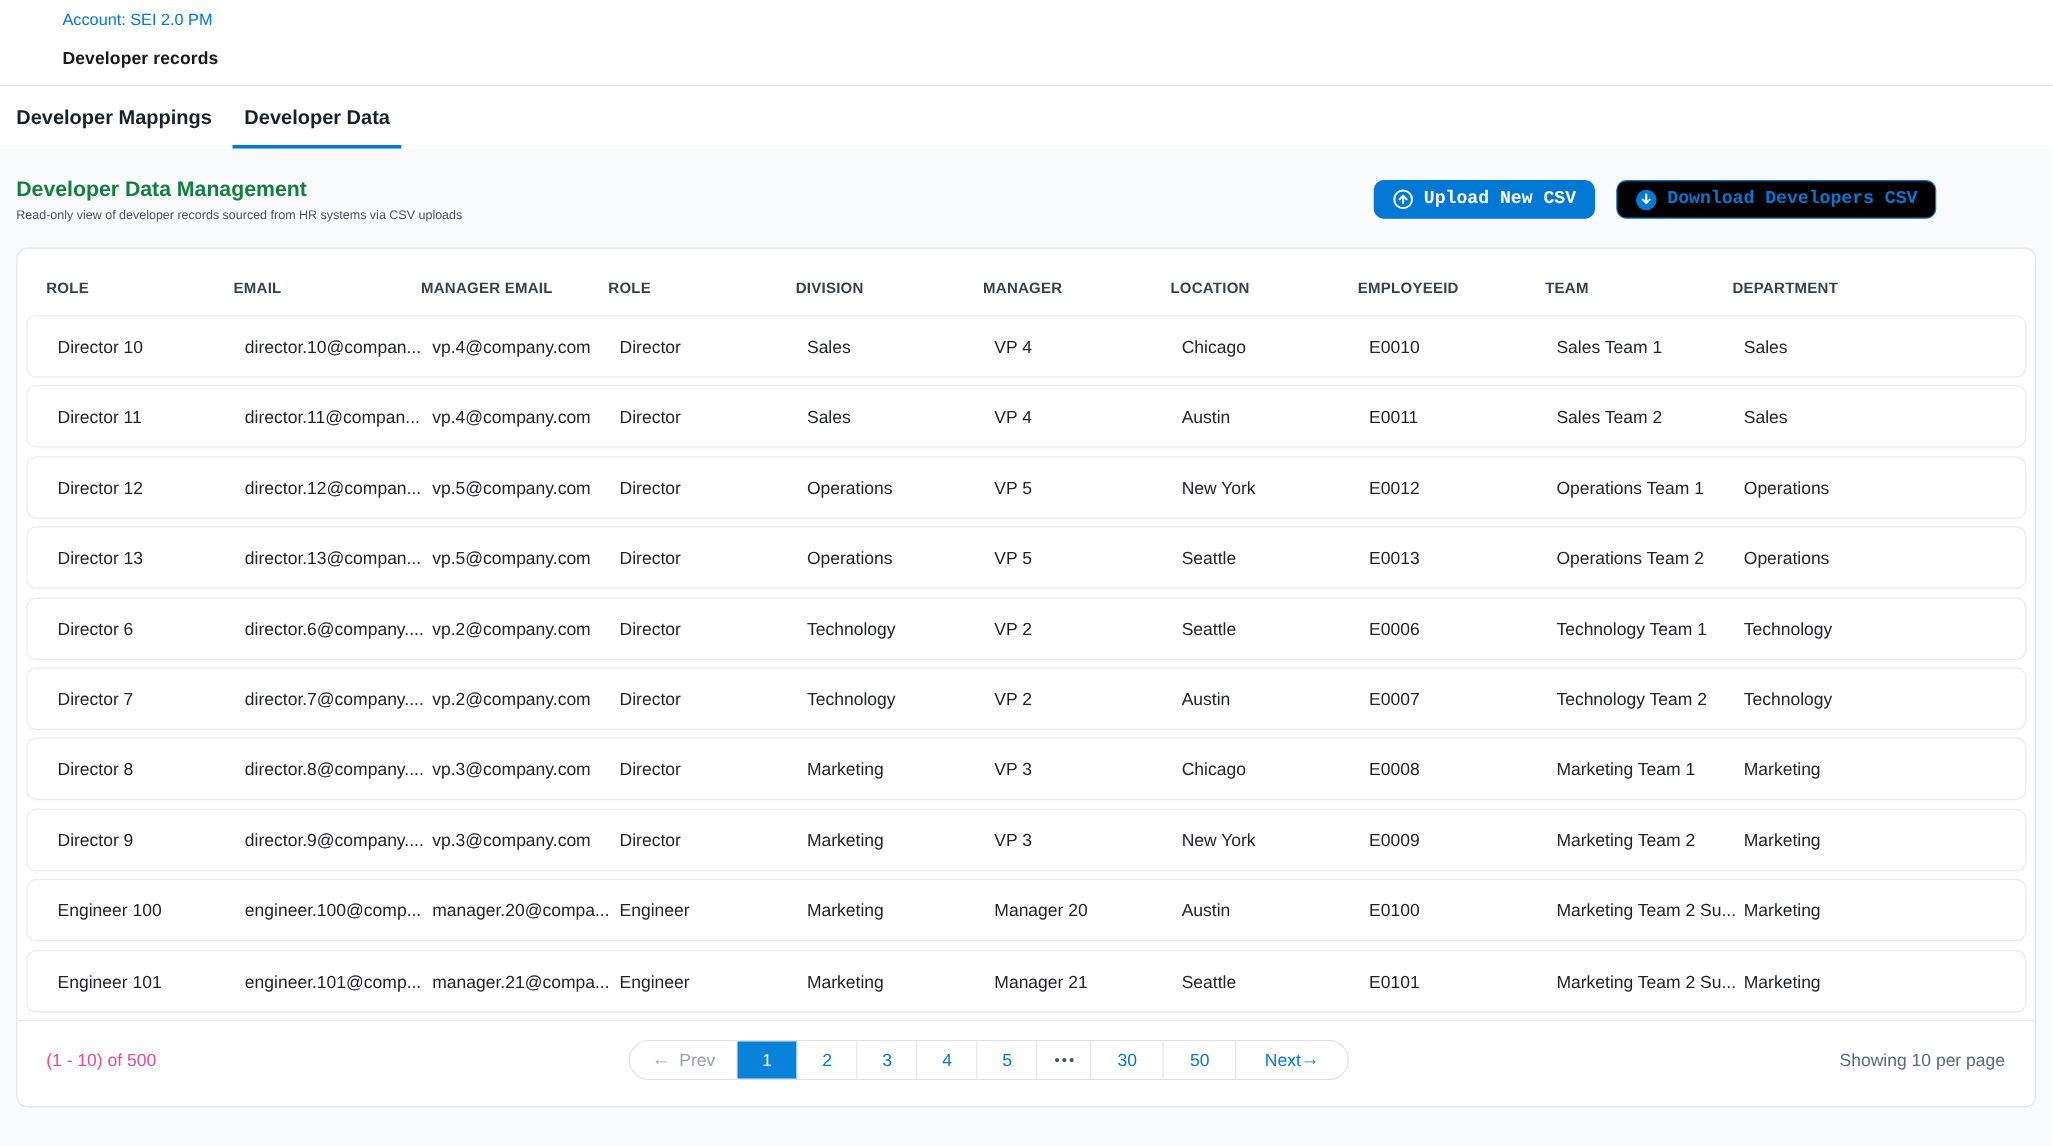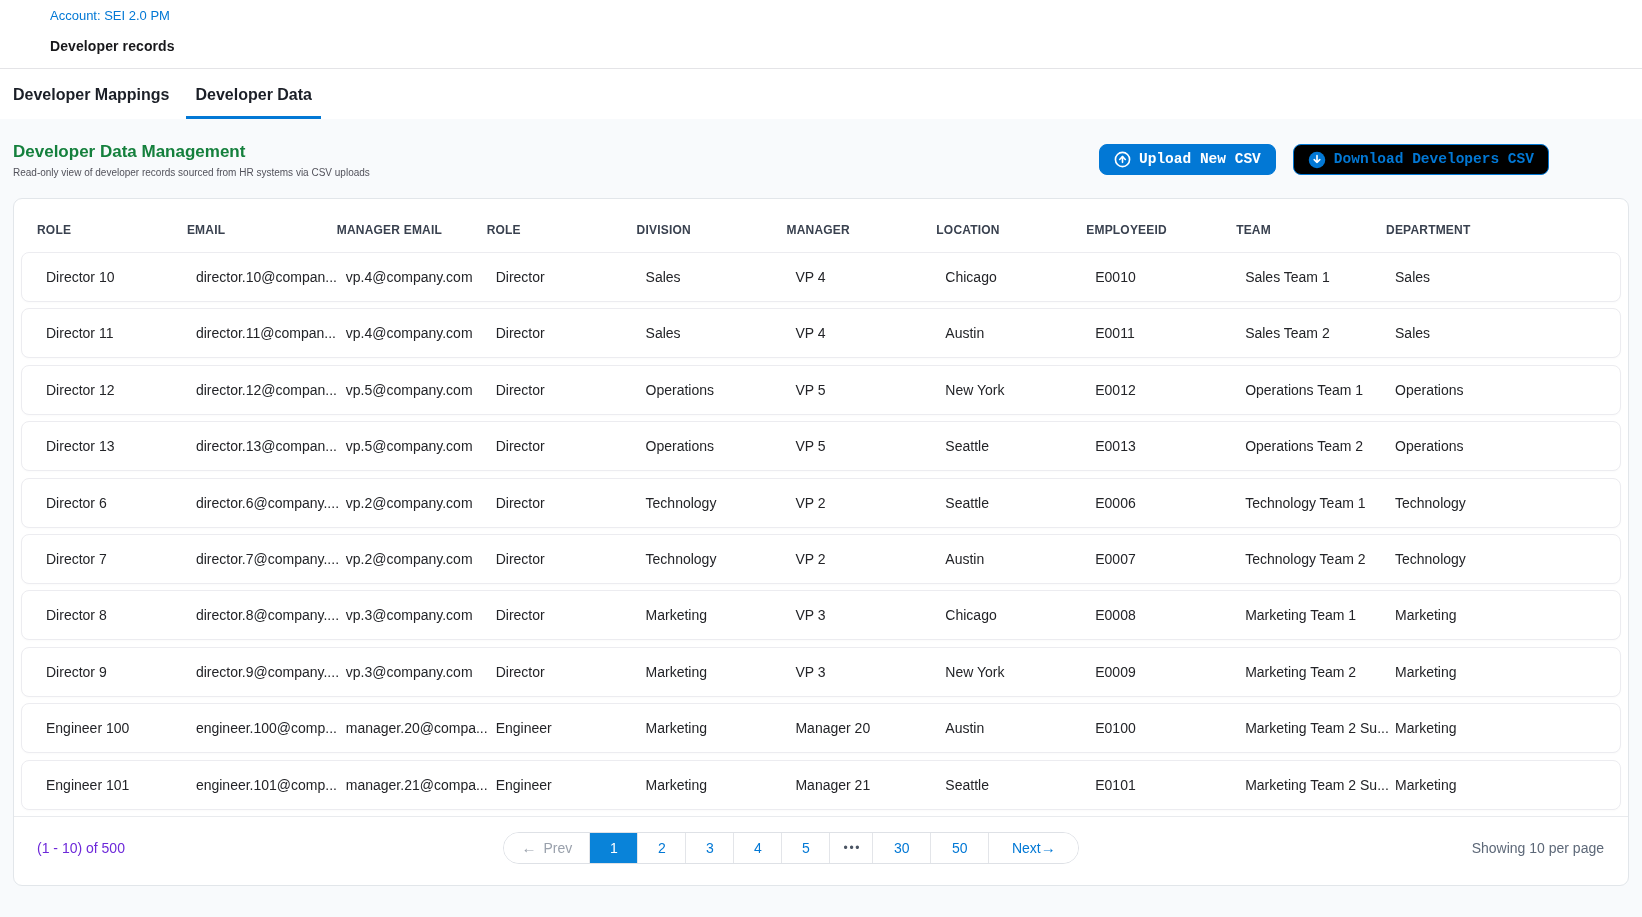--- a/index.html
+++ b/index.html
@@ -72,21 +72,21 @@
   .td {
     padding: 0 0 0 16px; font-size: 14px; color: #232428;
     white-space: nowrap; overflow: visible;
   }
 
   
   .card-footer {
     border-top: 1px solid #e9ebee; height: 69px;
     display: flex; align-items: center; padding: 0 24px 7px 23px;
   }
-  .range-label { font-size: 14px; color: #6d28d9; white-space: nowrap; }
+  .range-label { font-size: 14px; color: #ec4899; white-space: nowrap; }
   .pager-zone { flex: 1; display: flex; justify-content: center; padding-right: 14px; }
   .pager {
     display: flex; align-items: stretch; height: 32px;
     background: #fff; border: 1px solid #dee1e6; border-radius: 16px;
     overflow: hidden;
   }
   .pager-item {
     display: flex; align-items: center; justify-content: center;
     font-size: 14px; color: #0278d5; border-right: 1px solid #e3e5e9;
     cursor: pointer; background: #fff; white-space: nowrap;

